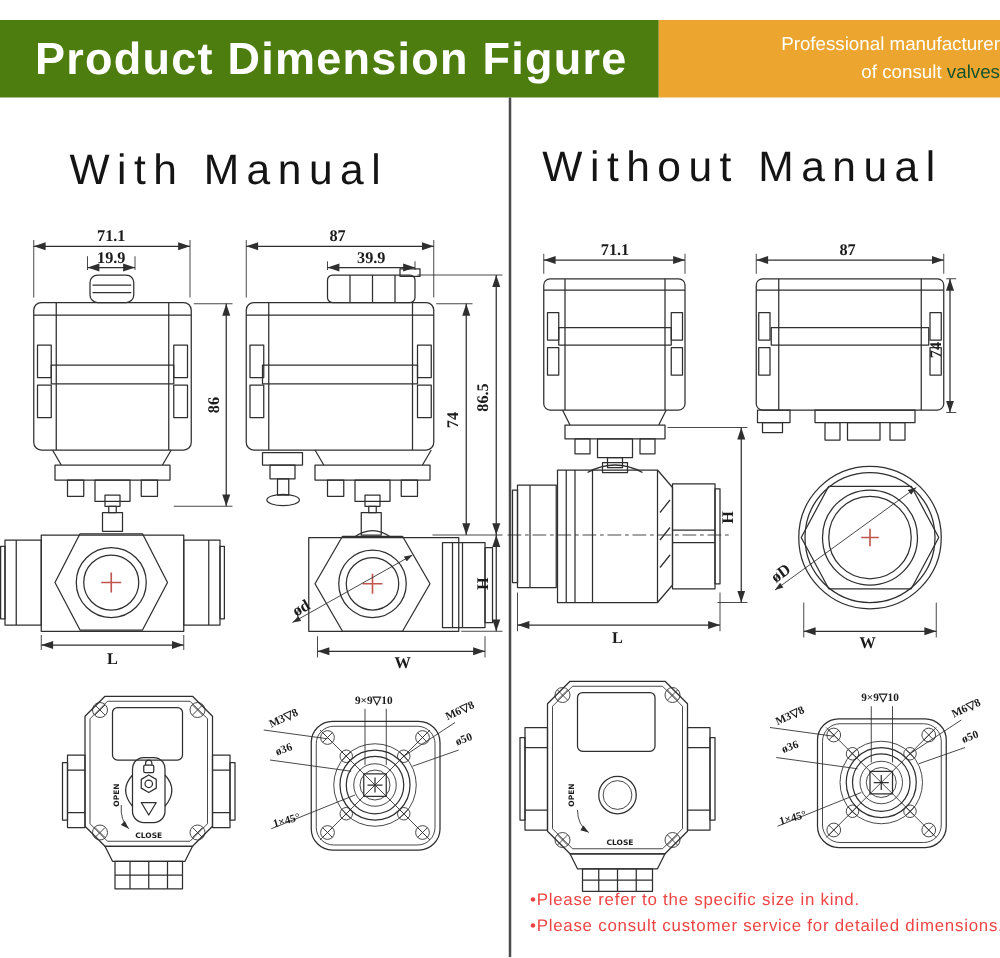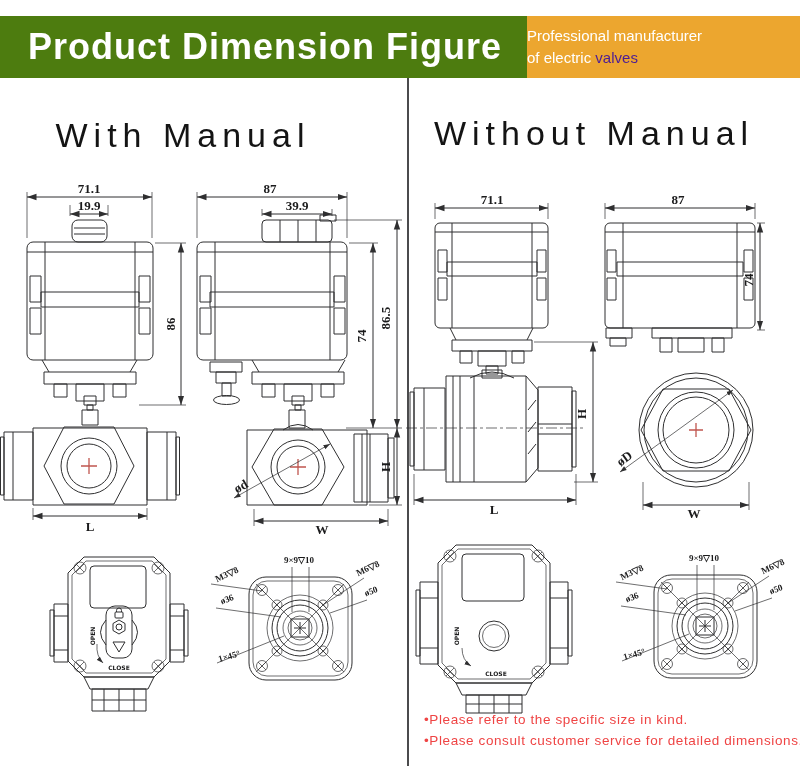--- a/index.html
+++ b/index.html
@@ -1,20 +1,20 @@
 <!DOCTYPE html>
 <html><head>
 <meta charset="utf-8">
 <style>
   html,body{margin:0;padding:0;background:#fff;}
   #page{position:relative;width:800px;height:766px;background:#fff;overflow:hidden;font-family:"Liberation Sans",sans-serif;}
   .hdr-bar{position:absolute;left:0;top:16px;width:527px;height:62px;background:#4d7c0f;display:flex;align-items:center;box-sizing:border-box;padding-left:28px;}
   .hdr-title{color:#fff;font-size:36px;font-weight:600;letter-spacing:1px;white-space:nowrap;}
-  .badge{position:absolute;left:527px;top:16px;width:273px;height:62px;background:#eca62f;display:flex;flex-direction:column;align-items:flex-start;justify-content:center;color:#fff;font-size:15px;line-height:1.45;text-align:center;}
-  .badge .red{color:#4c1d95;}
+  .badge{position:absolute;left:527px;top:16px;width:273px;height:62px;background:#eca62f;display:flex;flex-direction:column;align-items:flex-end;justify-content:center;color:#fff;font-size:15px;line-height:1.45;text-align:center;}
+  .badge .red{color:#14532d;}
   .divider{position:absolute;left:407px;top:78px;width:2px;height:688px;background:#4b4b4d;}
   #stage{position:absolute;left:0;top:0;width:800px;height:766px;}
   g.ln{stroke:#2f2f30;stroke-width:1;fill:none;stroke-linejoin:round;}
   g.ln .thin{stroke-width:0.7;}
   .cl{stroke-dasharray:11 3 3 3;stroke-width:0.7;}
   .rc{stroke:#c0564f !important;stroke-width:1.3;}
   text{fill:#1b1b1c;stroke:none !important;}
   .sec-title{font-family:"Liberation Sans",sans-serif;font-weight:500;font-size:34px;letter-spacing:6px;fill:#141414;}
   .dim{font-family:"Liberation Serif",serif;font-weight:bold;font-size:13px;}
   .lbl{font-family:"Liberation Serif",serif;font-weight:bold;font-size:9px;}
@@ -24,21 +24,21 @@
 </head>
 <body>
 
 <div id="page">
 
   <div class="hdr-bar">
     <span class="hdr-title">Product Dimension Figure</span>
   </div>
   <div class="badge">
     <span>Professional manufacturer</span>
-    <span><span>of electric </span><span class="red">valves</span></span>
+    <span><span>of consult </span><span class="red">valves</span></span>
   </div>
   <div class="divider"></div>
 
   <svg id="stage" viewBox="0 0 800 766">
     <defs>
       <marker id="ae" markerWidth="11" markerHeight="8" refX="9.5" refY="4" orient="auto">
           <path d="M0,0.8 L9.5,4 L0,7.2 z" fill="#2f2f30"></path>
         </marker>
       <marker id="as" markerWidth="11" markerHeight="8" refX="1" refY="4" orient="auto">
           <path d="M10.5,0.8 L1,4 L10.5,7.2 z" fill="#2f2f30"></path>

